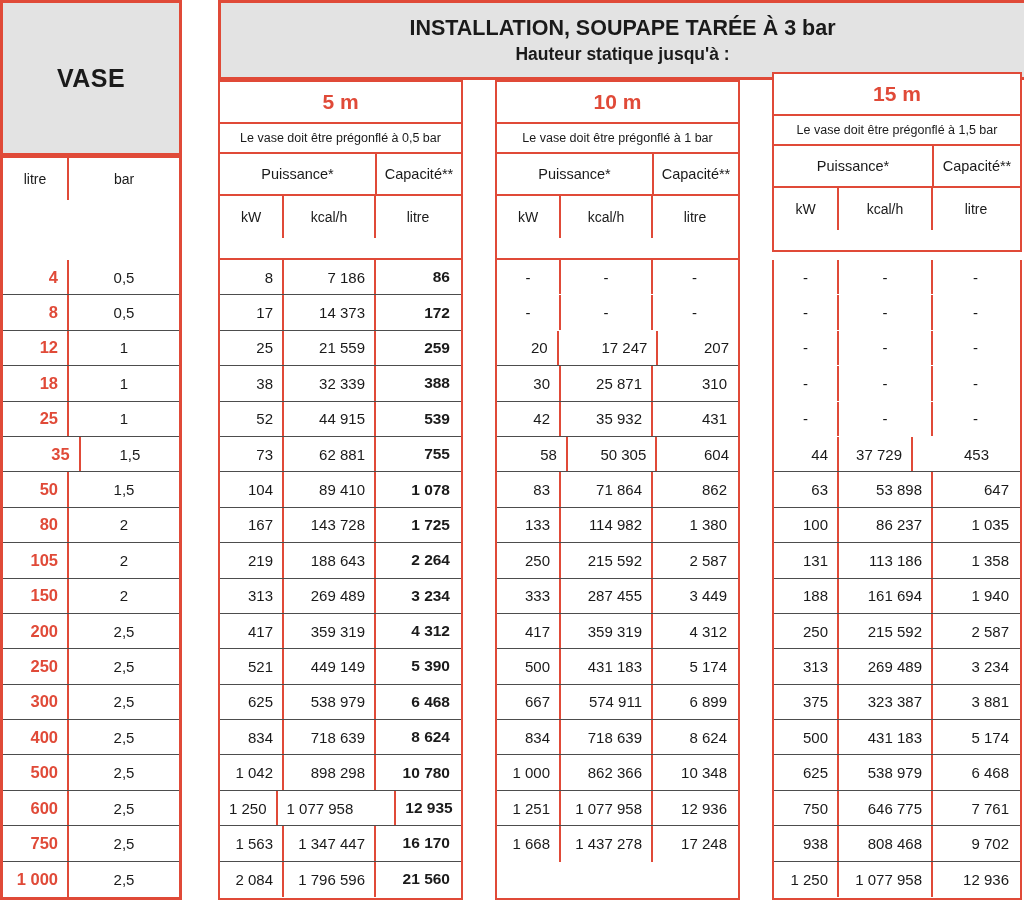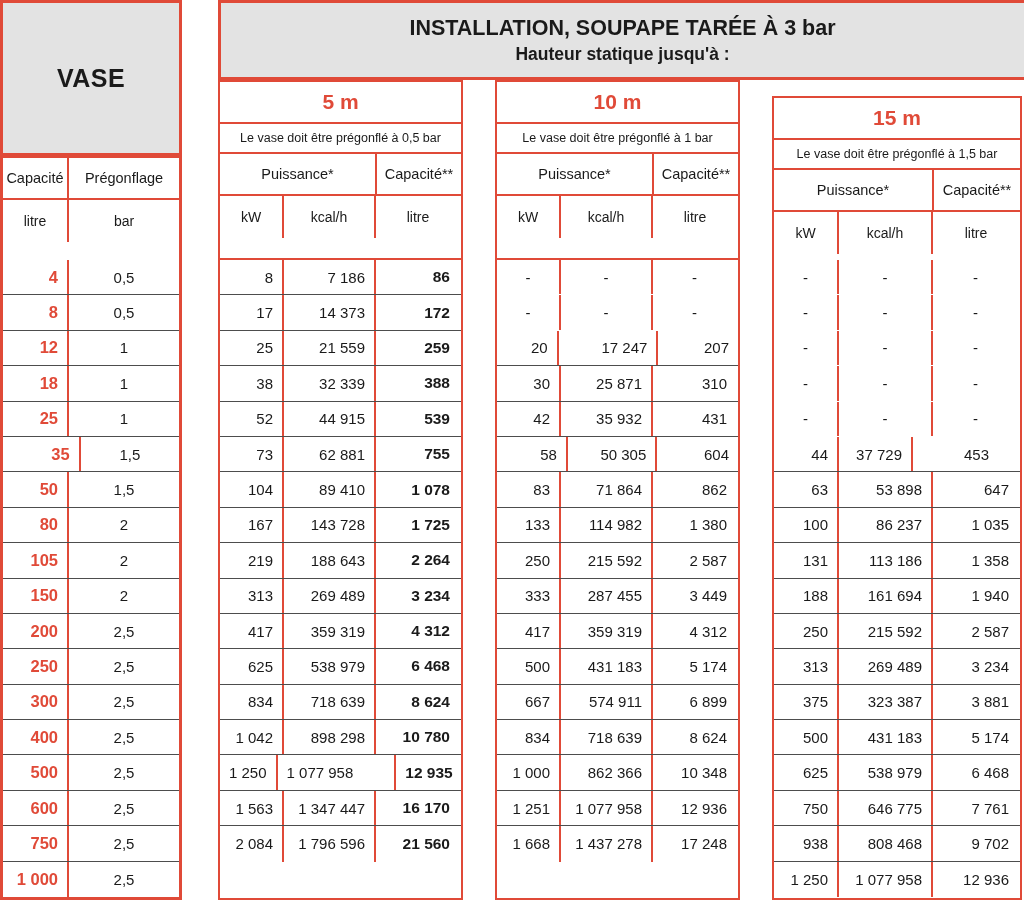--- a/index.html
+++ b/index.html
@@ -167,24 +167,20 @@
   <div class="blk" id="vase-box">
     <span class="t">VASE</span>
   </div>
 
   <div class="blk" id="title-box">
     <span class="l1">INSTALLATION, SOUPAPE TARÉE À 3 bar</span>
     <span class="l2">Hauteur statique jusqu'à :</span>
   </div>
 
   <div class="blk" id="left-head">
-    <div class="r1">
-      <div class="c" style="width:64px">Capacité</div>
-      <div class="c vsep" style="width:112px">Prégonflage</div>
-    </div>
     <div class="r2">
       <div class="c" style="width:64px">litre</div>
       <div class="c vsep" style="width:112px">bar</div>
     </div>
   </div>
 
   <div class="blk grp-head" id="grp0" style="left:218px; top:80px; width:245px; height:180px;">
     <div class="grp-dist">5 m</div>
     <div class="grp-note">Le vase doit être prégonflé à 0,5 bar</div>
     <div class="grp-sub">
@@ -205,21 +201,21 @@
       <div class="c" style="width:155px">Puissance*</div>
       <div class="c vsep" style="width:86px">Capacité**</div>
     </div>
     <div class="grp-units">
       <div class="c" style="width:62px">kW</div>
       <div class="c vsep" style="width:92px">kcal/h</div>
       <div class="c vsep" style="width:86px">litre</div>
     </div>
   </div>
 
-  <div class="blk grp-head" id="grp2" style="left:772px; top:96px; width:250px; height:180px;">
+  <div class="blk grp-head" id="grp2" style="left:772px; top:72px; width:250px; height:180px;">
     <div class="grp-dist">15 m</div>
     <div class="grp-note">Le vase doit être prégonflé à 1,5 bar</div>
     <div class="grp-sub">
       <div class="c" style="width:158px">Puissance*</div>
       <div class="c vsep" style="width:88px">Capacité**</div>
     </div>
     <div class="grp-units">
       <div class="c" style="width:63px">kW</div>
       <div class="c vsep" style="width:94px">kcal/h</div>
       <div class="c vsep" style="width:88px">litre</div>
@@ -351,20 +347,25 @@
         <div class="dcell r" style="width: 62px;">313</div>
         <div class="dcell r vsep" style="width: 92px;">269 489</div>
         <div class="dcell r capbold vsep" style="width: 85px;">3 234</div>
       </div>
       <div class="drow">
         <div class="dcell r" style="width: 62px;">417</div>
         <div class="dcell r vsep" style="width: 92px;">359 319</div>
         <div class="dcell r capbold vsep" style="width: 85px;">4 312</div>
       </div>
       <div class="drow">
+        <div class="dcell r" style="width: 62px;">521</div>
+        <div class="dcell r vsep" style="width: 92px;">449 149</div>
+        <div class="dcell r capbold vsep" style="width: 85px;">5 390</div>
+      </div>
+      <div class="drow">
         <div class="dcell r" style="width: 62px;">625</div>
         <div class="dcell r vsep" style="width: 92px;">538 979</div>
         <div class="dcell r capbold vsep" style="width: 85px;">6 468</div>
       </div>
       <div class="drow">
         <div class="dcell r" style="width: 62px;">834</div>
         <div class="dcell r vsep" style="width: 92px;">718 639</div>
         <div class="dcell r capbold vsep" style="width: 85px;">8 624</div>
       </div>
       <div class="drow">

